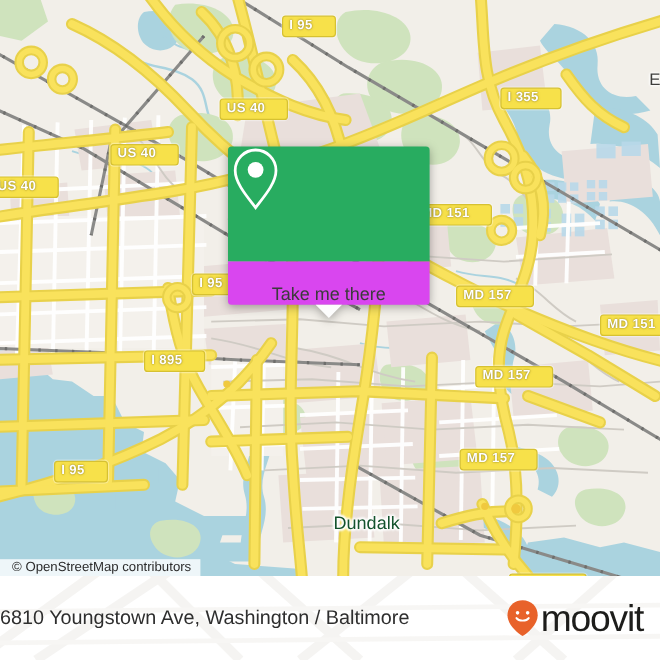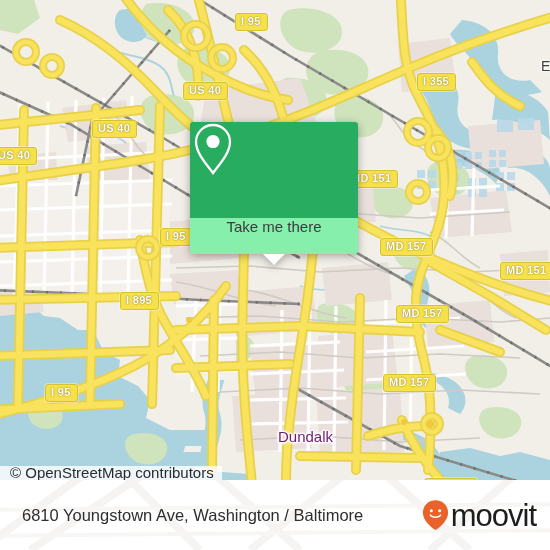--- a/index.html
+++ b/index.html
@@ -17,29 +17,29 @@
   
   .shield{
     position:absolute;
     background:#f7e14a;
     border:1px solid #d6c132;
     border-radius:3px;
     color:#ffffff;
     font-size:11px;
     font-weight:bold;
     letter-spacing:.3px;
-    padding:1px 6px 2px 5px;
+    padding:1px 18px 2px 5px;
     line-height:13px;
     white-space:nowrap;
     text-shadow:0 0 2px rgba(120,105,20,.55), 0 0 1px rgba(120,105,20,.8);
     box-shadow:0 0 0 1px rgba(255,255,255,.35);
   }
   .citylabel{
     position:absolute;
-    color:#701a75;
+    color:#14532d;
     font-size:15px;
     white-space:nowrap;
     text-shadow:
       -1.5px 0 2px #fff, 1.5px 0 2px #fff, 0 -1.5px 2px #fff, 0 1.5px 2px #fff,
       -1px -1px 2px #fff, 1px 1px 2px #fff, -1px 1px 2px #fff, 1px -1px 2px #fff;
   }
   .edgelabel{
     position:absolute;
     color:#3d3d3b;
     font-size:14px;
@@ -56,63 +56,62 @@
     filter:drop-shadow(0 2px 4px rgba(0,0,0,.33));
   }
   .popup-body{
     background:#28ac60;
     height:96px;
     border-radius:3px 3px 0 0;
     display:flex;align-items:center;justify-content:center;
   }
   .popup-pin{width:46px;height:54px;display:block;}
   .popup-foot{
-    background:#86efac;
+    background:#d946ef;
     height:36px;
     border-radius:0 0 3px 3px;
-    display:flex;align-items:flex-start;justify-content:center;
+    display:flex;align-items:flex-end;justify-content:center;
     color:#3b3b3b;
     font-size:15px;
     position:relative;
   }
   .popup-tail{
     position:absolute;
     left:50%;bottom:-11px;margin-left:-11px;
     width:0;height:0;
     border-left:11px solid transparent;
     border-right:11px solid transparent;
     border-top:11px solid #fdfdfd;
   }
 
   
   .attrib{
     position:absolute;left:0;top:466px;
     height:14px;
     background:rgba(255,255,255,.80);
     color:#2b2b2b;
-    font-size:15px;
+    font-size:11px;
     line-height:14px;
     padding:0 8px 0 10px;
     white-space:nowrap;
   }
 
   
   .footer{
     position:absolute;left:0;top:480px;width:550px;height:70px;
     background:#ffffff;
     display:flex;align-items:center;
     overflow:hidden;
   }
   .footer-watermark{
     position:absolute;left:0;top:0;width:550px;height:70px;
     opacity:.5;
   }
   .addr{
     position:relative;
-    margin-left:22px;
     color:#2e2e2e;
     font-size:16.5px;
     white-space:nowrap;
   }
   .brand{
     position:absolute;right:14px;top:50%;transform:translateY(-50%);
     display:flex;align-items:flex-end;
   }
   .brand-pin{width:27px;height:31px;display:block;margin-right:2px;}
   .brand-text{

